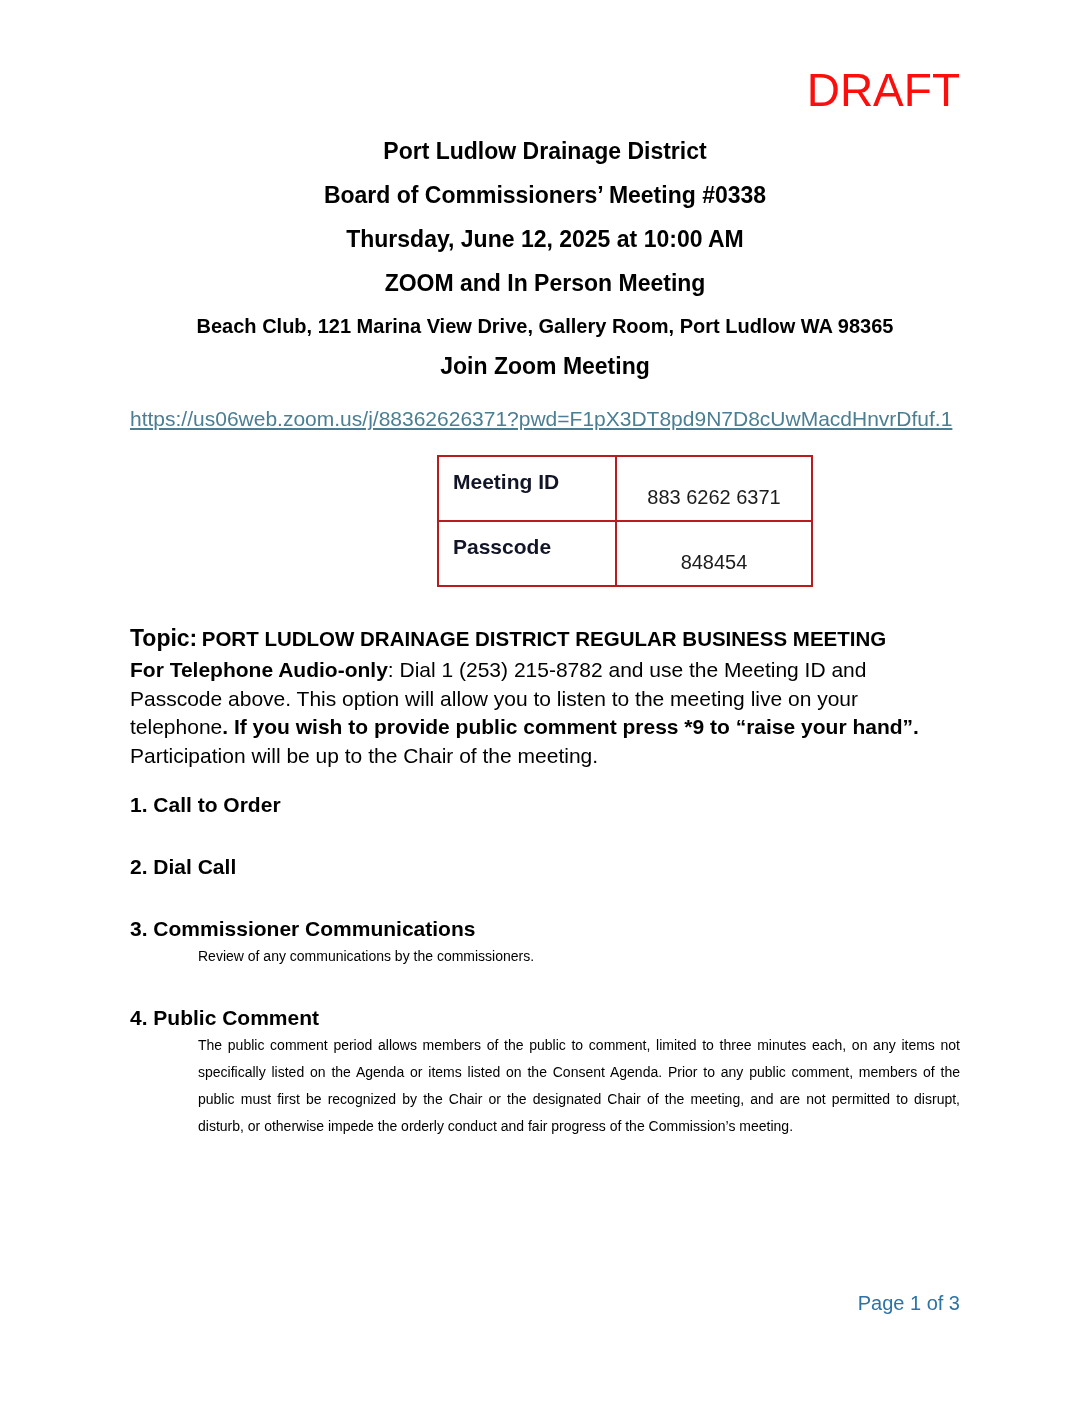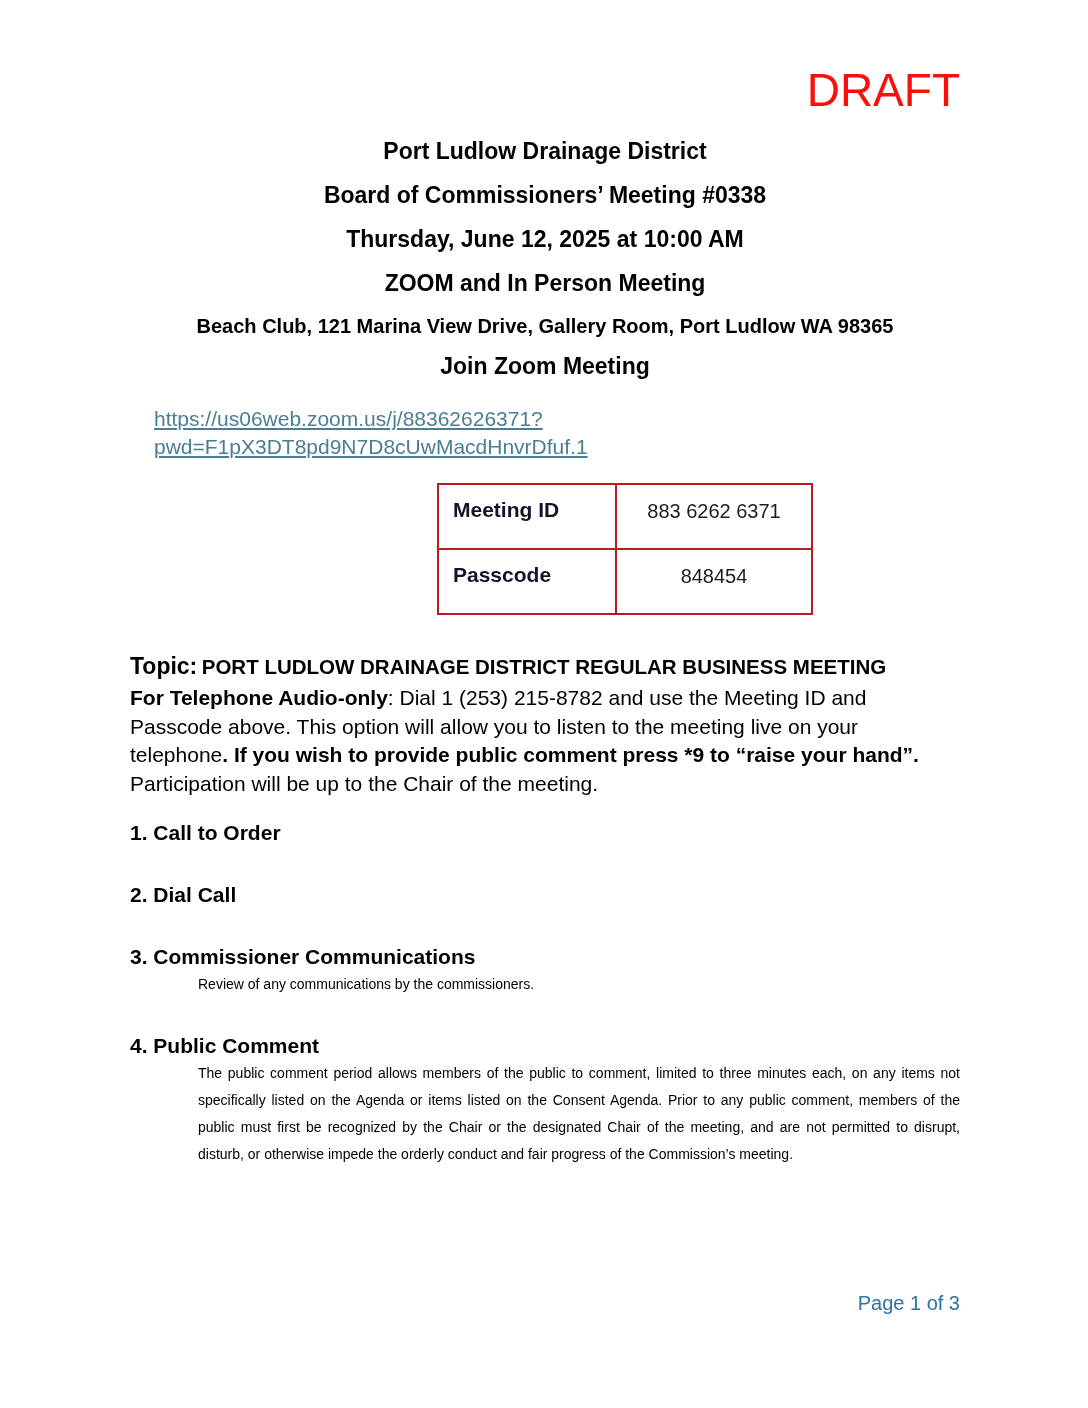--- a/index.html
+++ b/index.html
@@ -20,36 +20,36 @@
   .t-line {
     font-weight: 700; font-size: 23px; line-height: 28px;
     text-align: center; margin-top: 16px;
   }
   .t-first { margin-top: 21px; }
   .t-location { font-size: 20px; line-height: 26px; }
   .join-heading {
     font-weight: 700; font-size: 23px; line-height: 28px;
     text-align: center; margin-top: 13px;
   }
-  .url-row { margin-top: 26px; line-height: 26px; margin-left: 24px; }
+  .url-row { margin-top: 26px; line-height: 26px; }
   .zoom-link {
     color: #4b7e92; text-decoration: underline;
     font-size: 21px; cursor: pointer;
   }
   .meet-table {
     margin-top: 21px; margin-left: 307px;
     border-collapse: collapse;
   }
   .meet-table td { border: 2px solid #b91c1c; vertical-align: top; }
   .meet-table td.lbl {
     width: 178px; height: 65px; padding: 13px 0 0 14px;
     font-weight: 700; font-size: 21px; color: #121527;
   }
   .meet-table td.val {
-    width: 196px; text-align: center; padding-top: 15px;
+    width: 196px; text-align: center; padding-top: 29px;
     font-size: 20px; color: #1c1c1c;
   }
   .topic { margin-top: 36px; line-height: 30px; }
   .topic-label { font-size: 23px; font-weight: 700; }
   .topic-value { font-size: 20.5px; font-weight: 700; }
   .tel-par { font-size: 21px; line-height: 28.5px; width: 812px; }
   .tel-par .b { font-weight: 700; }
   .email-par {
     margin-top: 13px; font-size: 21px; font-weight: 700;
     line-height: 28px; width: 846px;

